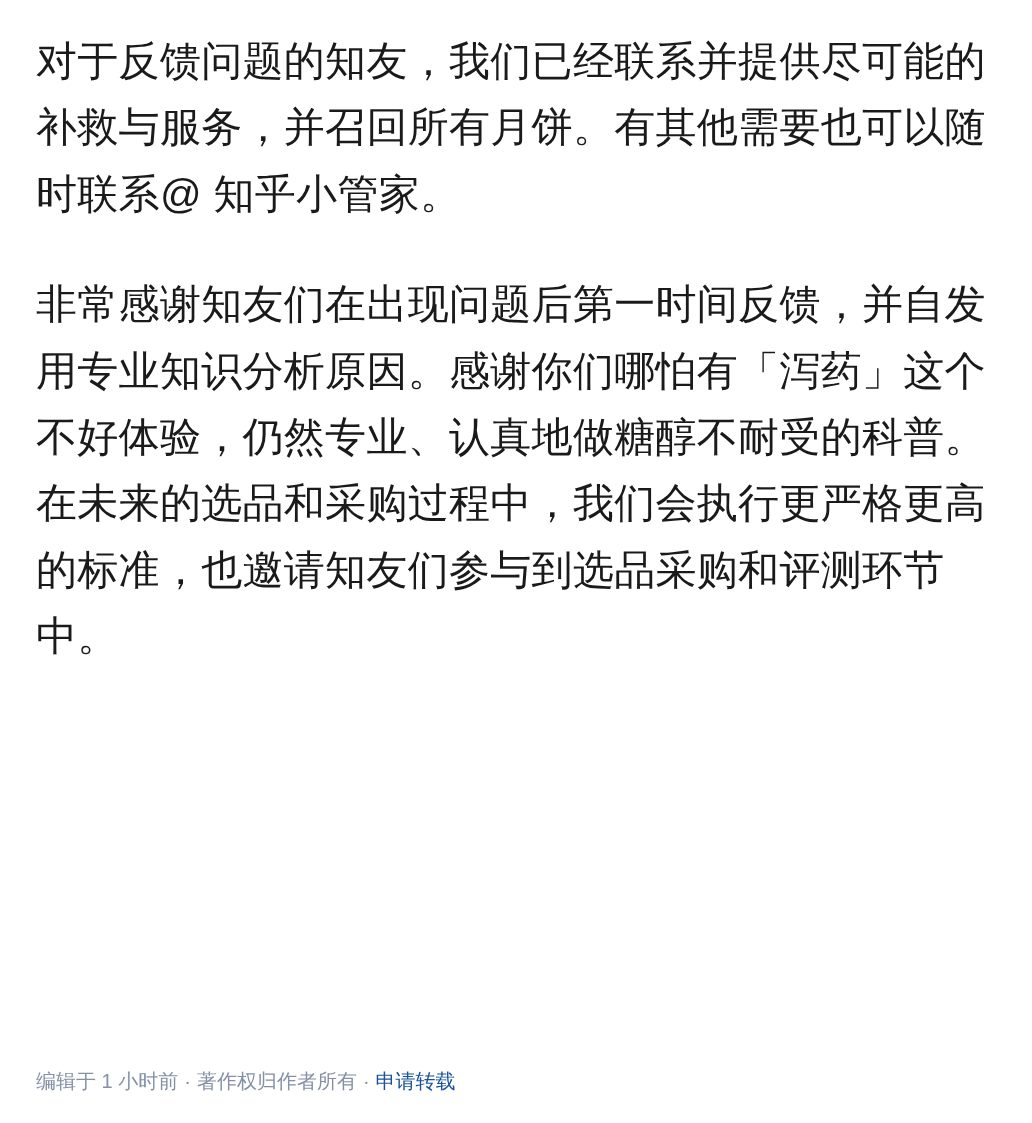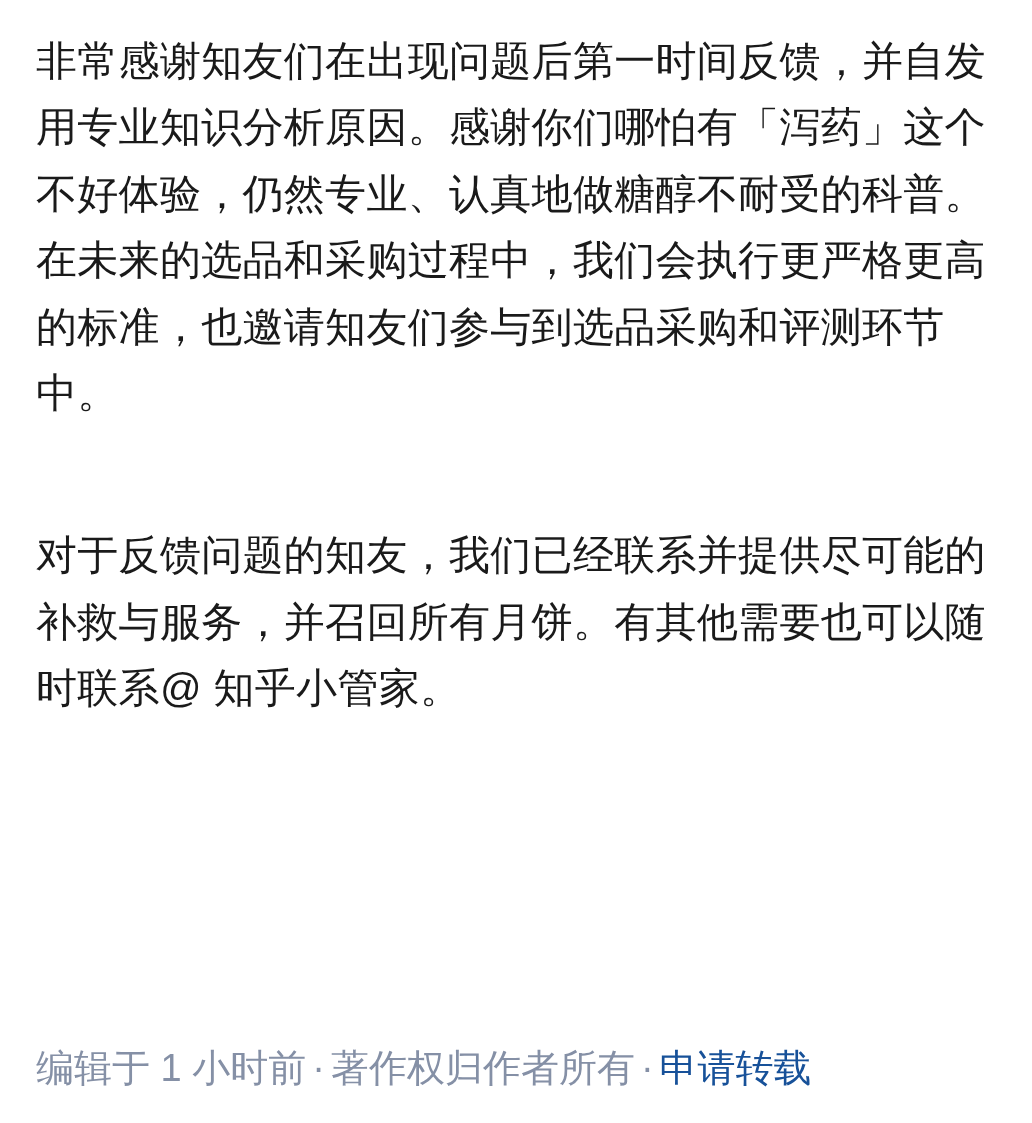--- a/index.html
+++ b/index.html
@@ -38,42 +38,42 @@
     margin-bottom: 96px;
   }
   .para.last {
     margin-bottom: 0;
   }
   .footer-meta {
     position: absolute;
     left: 36px;
     right: 36px;
     bottom: 28px;
-    font-size: 38px;
+    font-size: 20px;
     line-height: 1.4;
     color: #8590a6;
     white-space: nowrap;
   }
   .footer-meta .sep {
     color: #8590a6;
     padding: 0 6px;
   }
   .footer-link {
     color: #175199;
     text-decoration: none;
     cursor: pointer;
   }
 </style>
 </head>
 <body>
 
 <div class="page">
 
   <div class="article-body">
+    <p class="para">对于反馈问题的知友，我们已经联系并提供尽可能的补救与服务，并召回所有月饼。有其他需要也可以随时联系@ 知乎小管家。</p>
     <p class="para gap-large">非常感谢知友们在出现问题后第一时间反馈，并自发用专业知识分析原因。感谢你们哪怕有「泻药」这个不好体验，仍然专业、认真地做糖醇不耐受的科普。在未来的选品和采购过程中，我们会执行更严格更高的标准，也邀请知友们参与到选品采购和评测环节中。</p>
-    <p class="para">对于反馈问题的知友，我们已经联系并提供尽可能的补救与服务，并召回所有月饼。有其他需要也可以随时联系@ 知乎小管家。</p>
   </div>
 
   <div class="footer-meta">
     <span>编辑于 1 小时前</span><span class="sep">·</span><span>著作权归作者所有</span><span class="sep">·</span><a class="footer-link" href="#">申请转载</a>
   </div>
 
 </div>
 
 </body></html>

